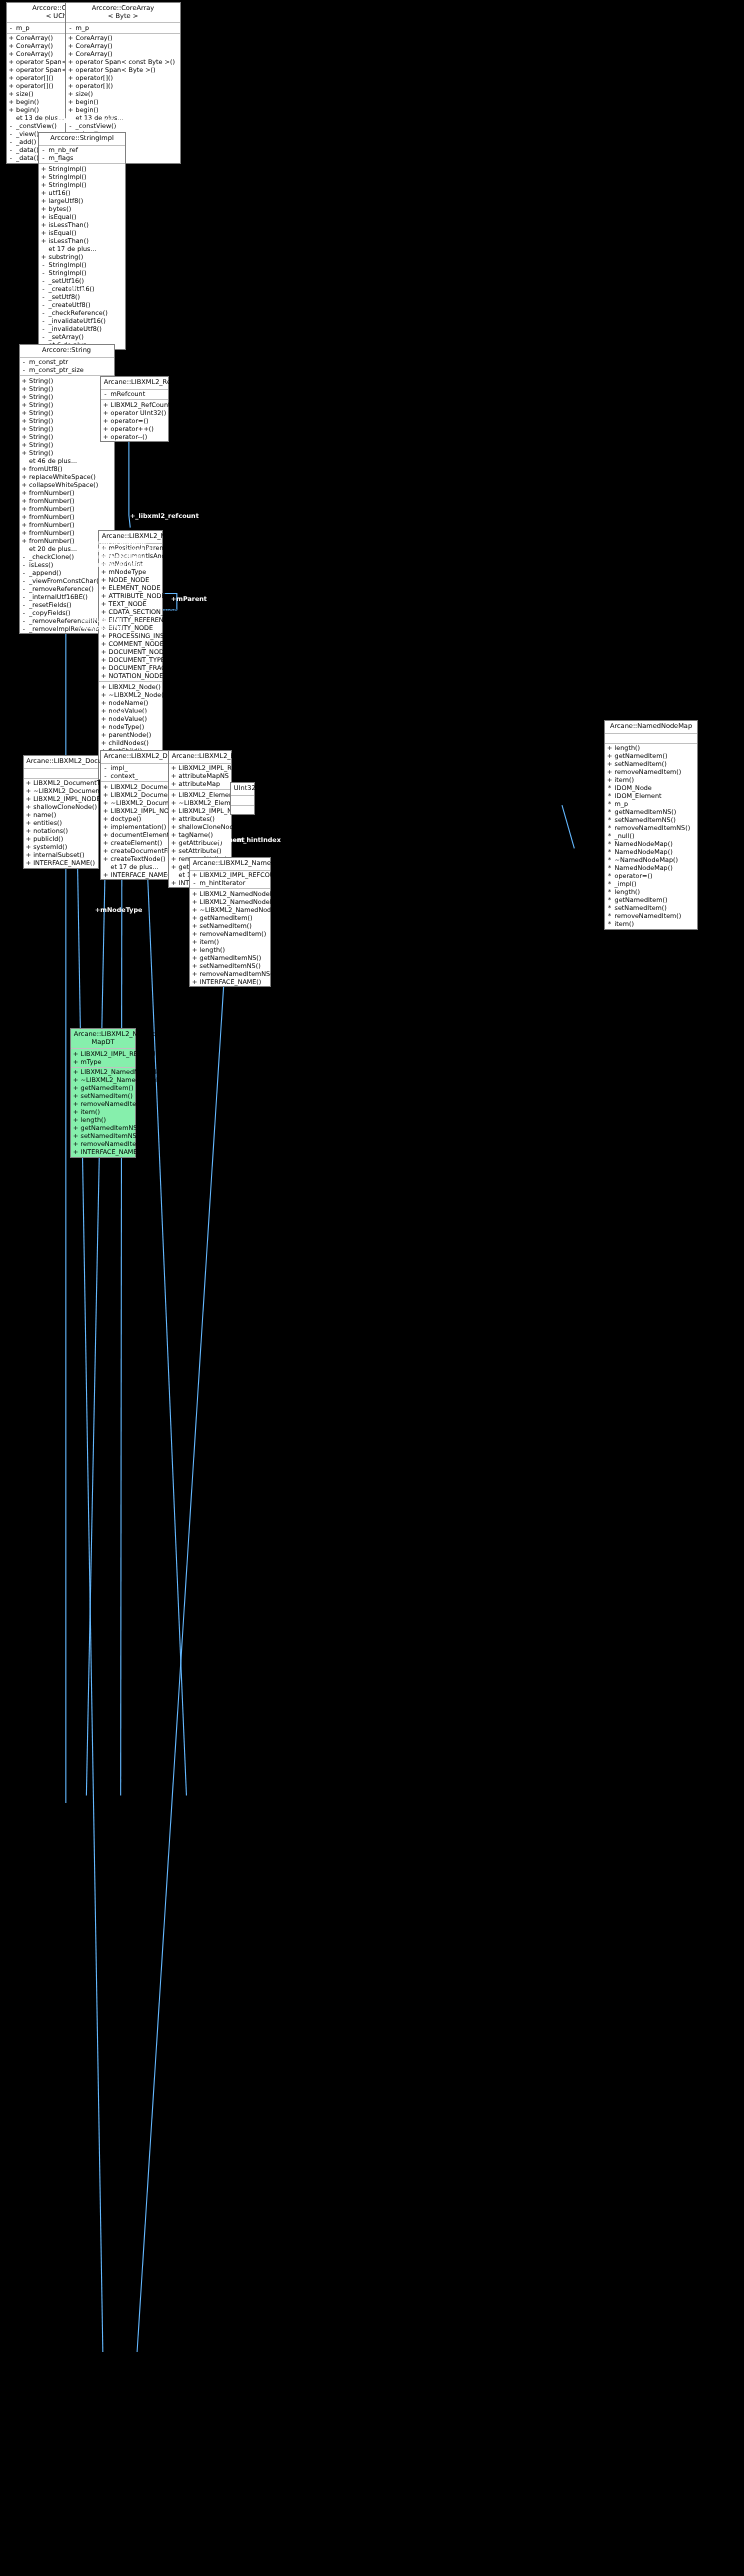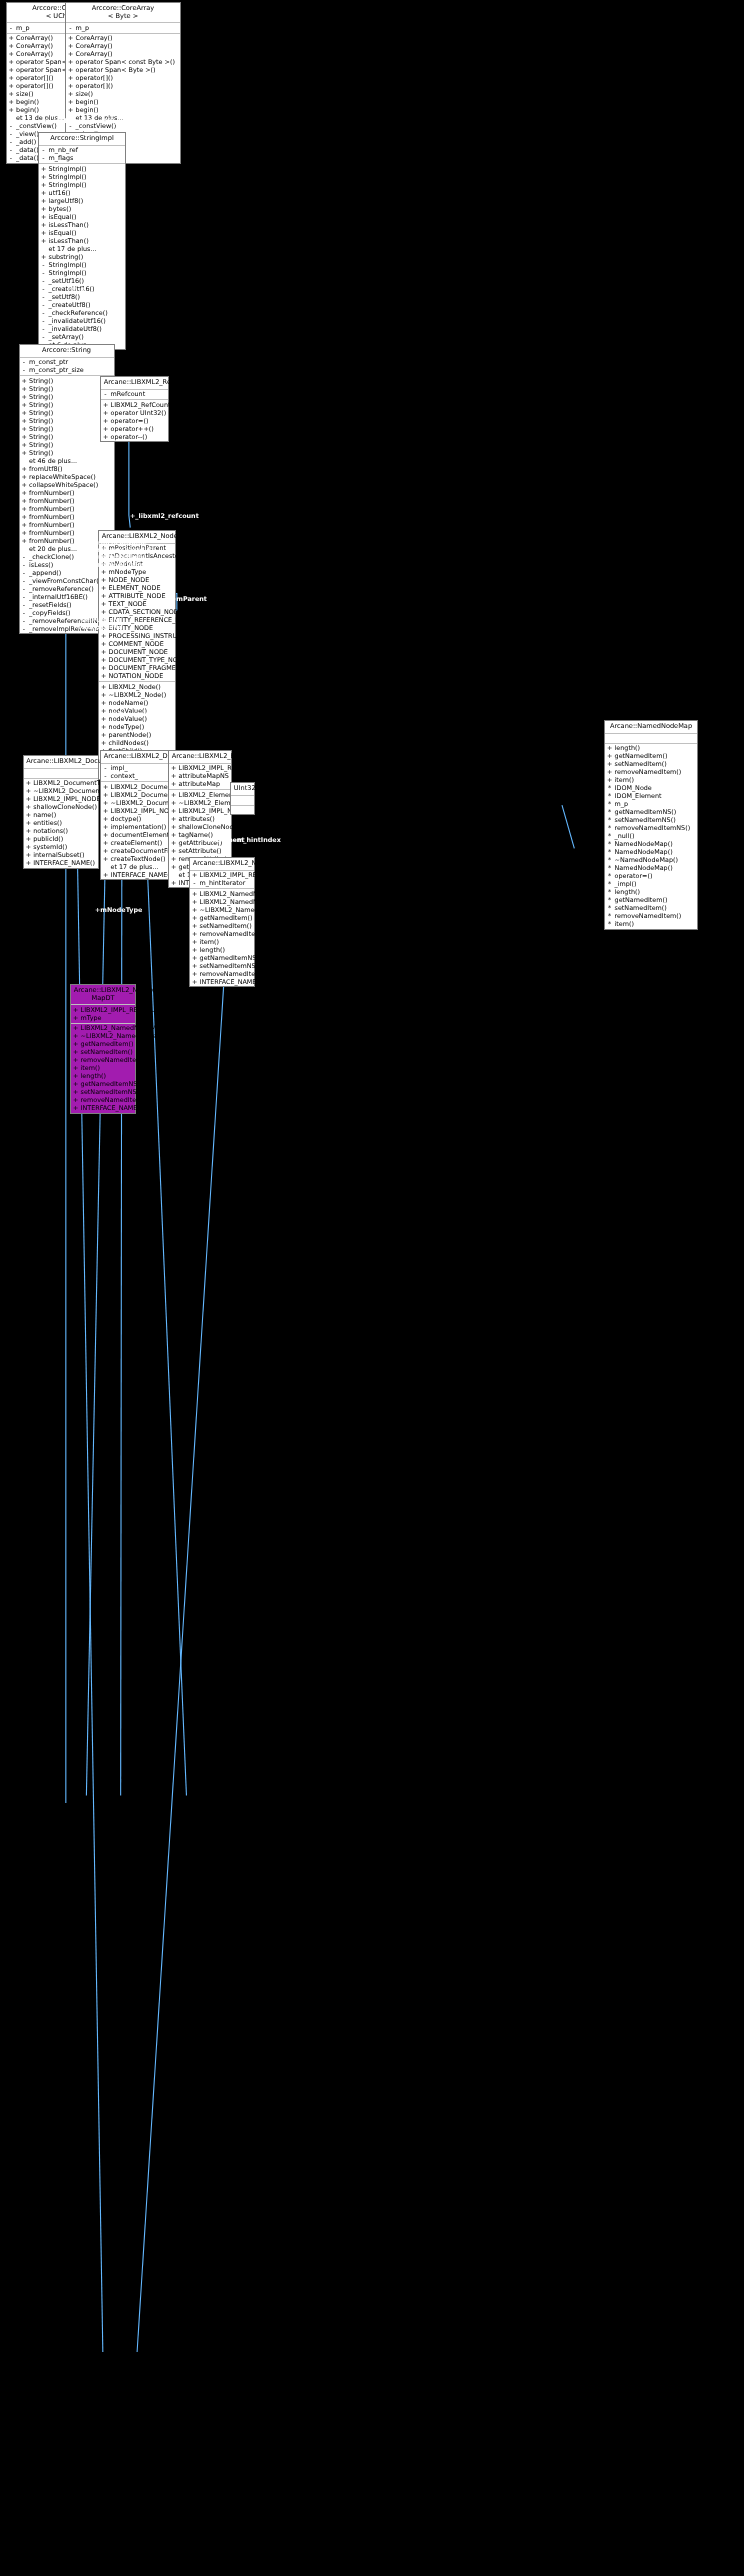--- a/index.html
+++ b/index.html
@@ -18,21 +18,21 @@
     position:absolute;left:0;top:0;width:745px;height:2576px;
     pointer-events:none;
   }
   .uml{
     position:absolute;
     background:#ffffff;
     border:0.7px solid #808080;
     box-sizing:border-box;
     z-index:3;
   }
-  .uml.grey{ background:#a21caf; }
+  .uml.grey{ background:#86efac;margin-top:44px; }
   .uml .title{
     text-align:center;
     font-size:6.6px;
     line-height:7.5px;
     padding:2.1px 2.7px 2.1px 2.7px;
     border-bottom:0.7px solid #c0c0c0;
     white-space:pre-line;
   }
   .uml .sec{
     border-bottom:0.7px solid #c0c0c0;
@@ -550,21 +550,21 @@
         </div>
       </div>
   </div>
 
   <div class="elabel ctr" style="left:88px;top:504px;margin-top:36px;">+mLocalName
 +mNamespaceURI
 +mNodeName
 +mNodeValue</div>
   <div class="elabel" style="left:130px;top:513px;text-align:center;">+_libxml2_refcount</div>
 
-  <div class="uml" style="left:98px;top:530px;width:78px;">
+  <div class="uml" style="left:98px;top:530px;width:65px;">
     <div class="title">Arcane::LIBXML2_Node</div>
     <div class="sec">
         <div class="row">
           <span class="vis">+</span>
           <span class="txt">mPositionInParent</span>
         </div>
         <div class="row">
           <span class="vis">+</span>
           <span class="txt">mDocumentIsAncestor</span>
         </div>
@@ -970,21 +970,21 @@
 
   <div class="uml" style="left:230px;top:782px;width:25px;">
     <div class="title">UInt32</div>
     <div class="sec emptysec"></div>
     <div class="sec emptysec"></div>
   </div>
 
   <div class="elabel" style="left:203px;top:837px;">+mElement</div>
   <div class="elabel" style="left:234px;top:837px;">-m_hintIndex</div>
 
-  <div class="uml" style="left:189px;top:857px;width:66px;">
+  <div class="uml" style="left:189px;top:857px;width:82px;">
     <div class="title">Arcane::LIBXML2_NamedNodeMap</div>
     <div class="sec">
         <div class="row">
           <span class="vis">+</span>
           <span class="txt">LIBXML2_IMPL_REFCOUNT</span>
         </div>
         <div class="row">
           <span class="vis">-</span>
           <span class="txt">m_hintIterator</span>
         </div>

